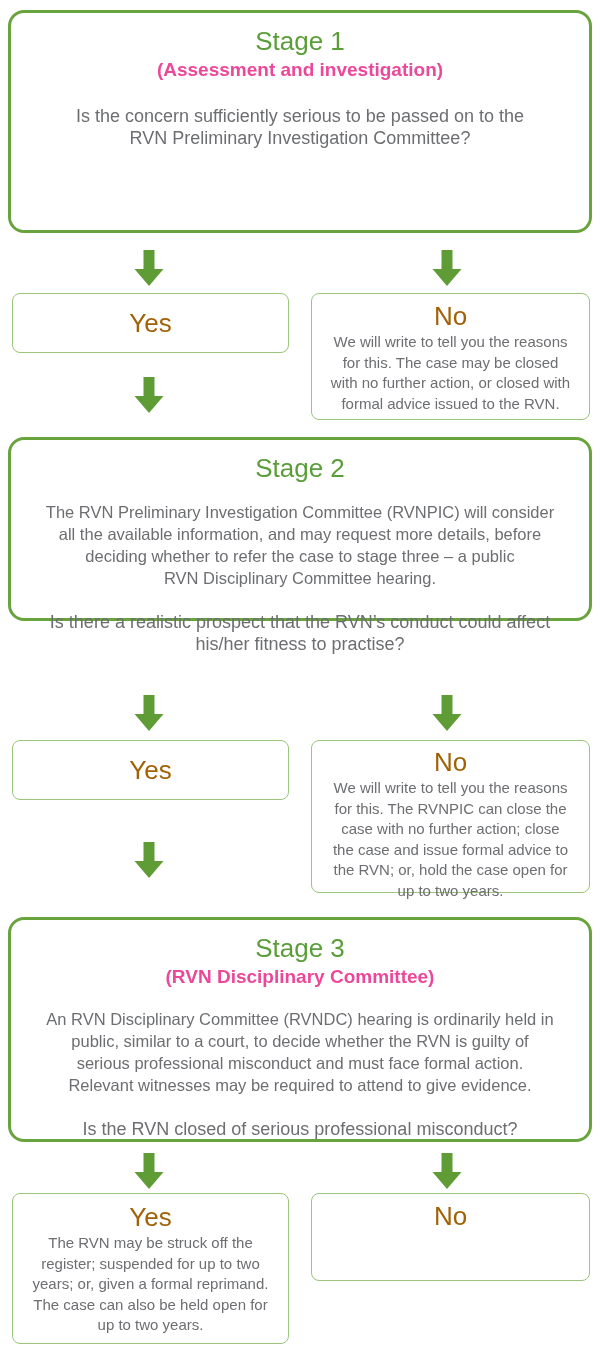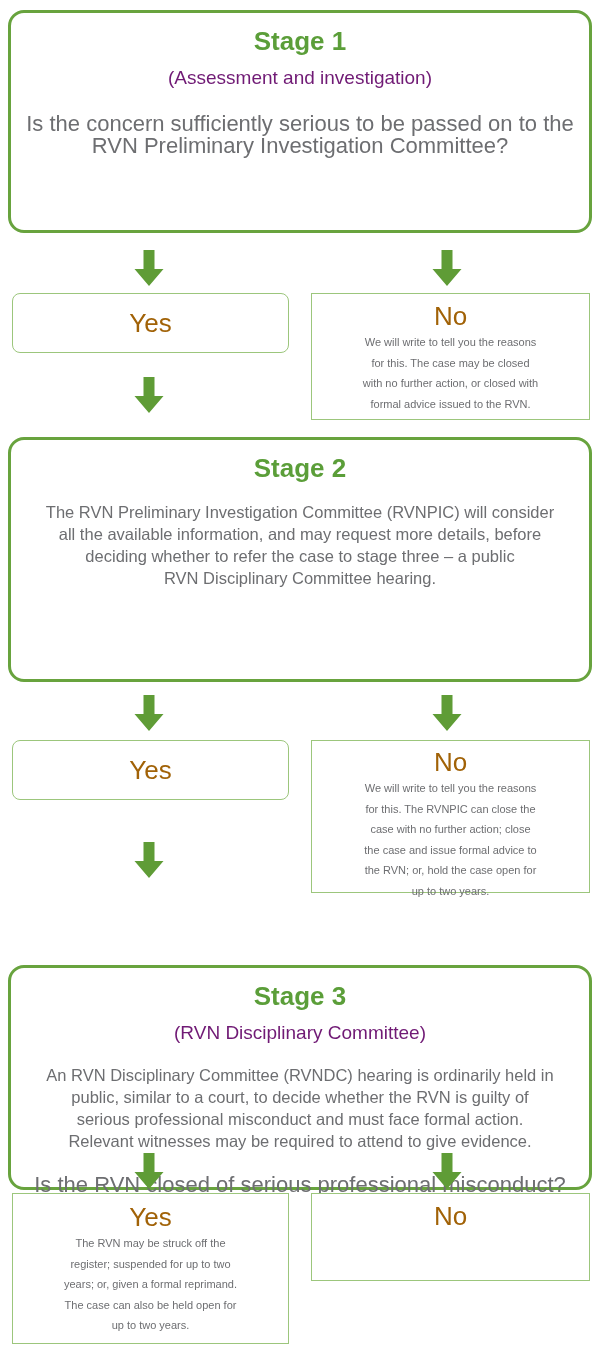--- a/index.html
+++ b/index.html
@@ -3,33 +3,33 @@
 <meta charset="utf-8">
 <style>
   html,body{margin:0;padding:0;background:#ffffff;}
   .page{position:relative;width:600px;height:1355px;background:#ffffff;
         font-family:"Liberation Sans",sans-serif;overflow:hidden;}
 
   
   .stage{position:absolute;left:8px;width:584px;box-sizing:border-box;
          border:3px solid #68a33e;border-radius:16px;background:#fff;
          text-align:center;color:#6d6e71;}
-  .stage .title{margin:13px 0 0;font-size:26px;line-height:30px;color:#5b9e39;font-weight:700;}
-  .stage .subtitle{margin:9px 0 0;font-size:19px;line-height:26px;color:#701a75;font-weight:400;}
+  .stage .title{margin:13px 0 0;font-size:26px;line-height:30px;color:#5b9e39;font-weight:400;}
+  .stage .subtitle{margin:1px 0 0;font-size:19px;line-height:26px;color:#ec4899;font-weight:700;}
   .stage .sbody{margin:18px 0 0;font-size:16.5px;line-height:22px;white-space:pre-line;}
-  .stage .squestion{margin:22px 0 0;font-size:22px;line-height:22px;white-space:pre-line;}
+  .stage .squestion{margin:22px 0 0;font-size:18px;line-height:22px;white-space:pre-line;}
   #stage1{top:10px;height:223px;}
-  #stage2{top:437px;height:245px;}
-  #stage3{top:965px;height:225px;}
+  #stage2{top:437px;height:184px;}
+  #stage3{top:917px;height:225px;}
 
   
   .decision{position:absolute;box-sizing:border-box;background:#fff;
-            border:1.5px solid #9cc67c;border-radius:0;text-align:center;}
+            border:1.5px solid #9cc67c;border-radius:8px;text-align:center;}
   .decision .dlabel{margin:2px 0 0;font-size:26px;line-height:32px;color:#a16207;font-weight:400;}
-  .decision .dbody{margin:0;font-size:11px;line-height:20.5px;color:#6d6e71;white-space:pre-line;}
+  .decision .dbody{margin:0;font-size:15px;line-height:20.5px;color:#6d6e71;white-space:pre-line;}
   .yes-simple{display:flex;align-items:center;justify-content:center;}
   .yes-simple .dlabel{margin:0;}
   #yes1{left:12px;top:293px;width:277px;height:60px;border-radius:8px;}
   #no1 {left:311px;top:293px;width:279px;height:127px;padding-top:4px;}
   #yes2{left:12px;top:740px;width:277px;height:60px;border-radius:8px;}
   #no2 {left:311px;top:740px;width:279px;height:153px;padding-top:3px;}
   #yes3{left:12px;top:1193px;width:277px;height:151px;padding-top:5px;}
   #no3 {left:311px;top:1193px;width:279px;height:88px;padding-top:4px;}
 
   
@@ -79,20 +79,22 @@
         <path d="M9.5 0 h11 v19 h9 L15 36 0.5 19 h9 Z" fill="#5f9c36"></path>
       </svg>
   </span>
 
   <section class="stage" id="stage2">
     <h1 class="title">Stage 2</h1>
     <p class="sbody">The RVN Preliminary Investigation Committee (RVNPIC) will consider
 all the available information, and may request more details, before
 deciding whether to refer the case to stage three – a public
 RVN Disciplinary Committee hearing.</p>
+    <p class="squestion">Is there a realistic prospect that the RVN’s conduct could affect
+his/her fitness to practise?</p>
   </section>
 
   <span class="arrow" id="ar2L">
     <svg viewBox="0 0 30 36" width="30" height="36">
         <path d="M9.5 0 h11 v19 h9 L15 36 0.5 19 h9 Z" fill="#5f9c36"></path>
       </svg>
   </span>
   <span class="arrow" id="ar2R">
     <svg viewBox="0 0 30 36" width="30" height="36">
         <path d="M9.5 0 h11 v19 h9 L15 36 0.5 19 h9 Z" fill="#5f9c36"></path>

